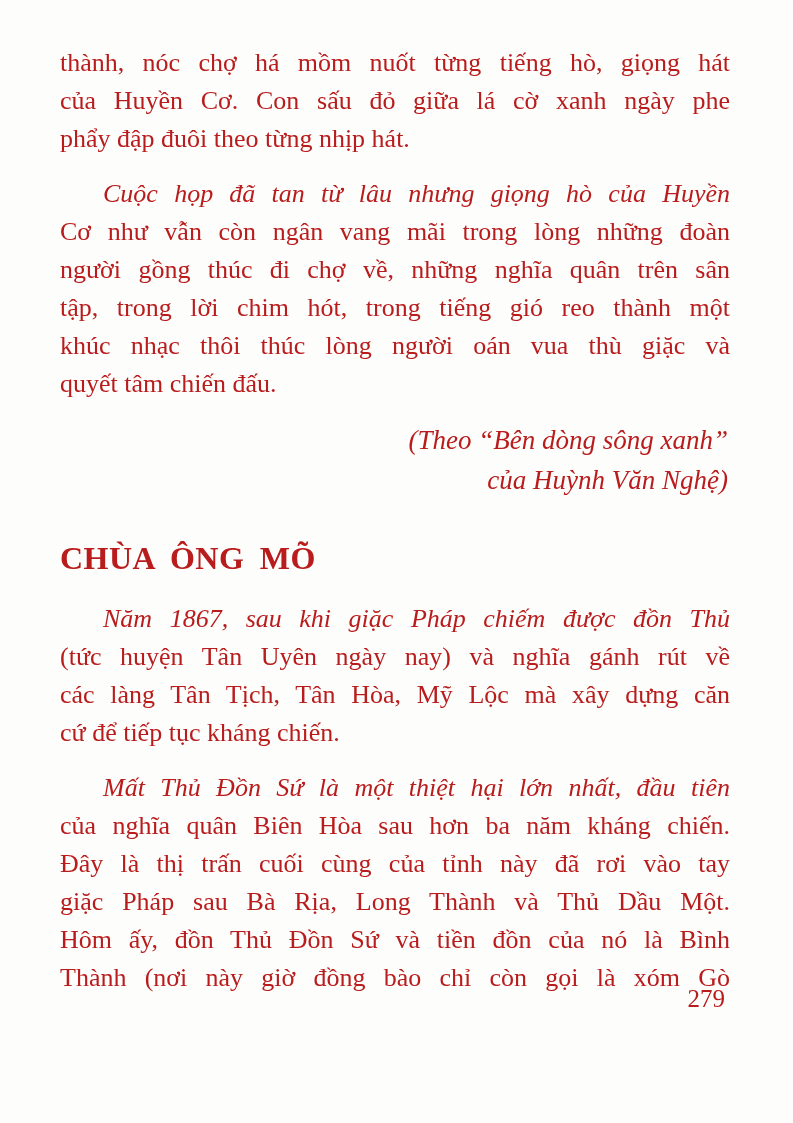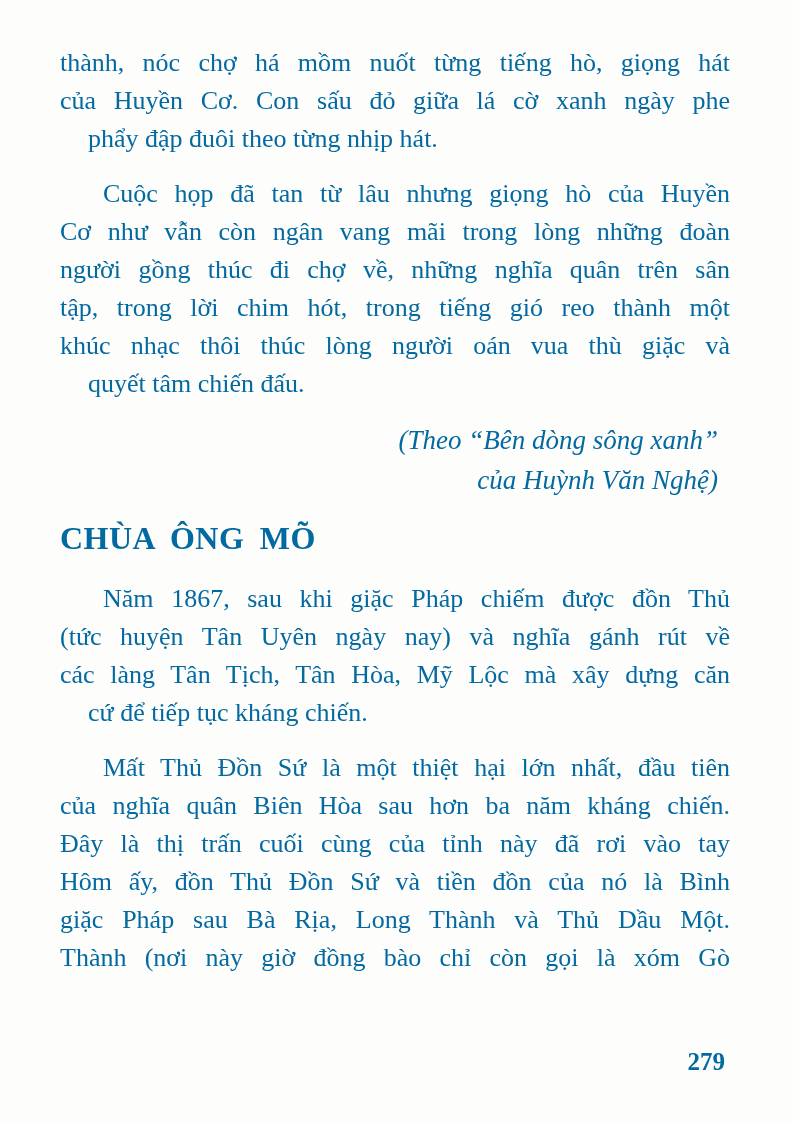--- a/index.html
+++ b/index.html
@@ -6,21 +6,21 @@
     margin: 0;
     padding: 0;
     background: #ffffff;
   }
   .page {
     position: relative;
     width: 793px;
     height: 1123px;
     background: #fdfdfc;
     font-family: "Liberation Serif", "DejaVu Serif", serif;
-    color: #0369a1;
+    color: #b91c1c;
     overflow: hidden;
     box-sizing: border-box;
   }
   .content {
     position: absolute;
     left: 60px;
     top: 44px;
     width: 670px;
   }
   .body-para {
@@ -29,51 +29,51 @@
   }
   .body-para .line {
     line-height: 38px;
     white-space: nowrap;
     text-align: justify;
     text-align-last: justify;
   }
   .body-para .line.lastline {
     text-align: left;
     text-align-last: left;
-    margin-left: 28px;
   }
   .body-para .line.indent {
     text-indent: 43px;
+    font-style: italic;
   }
   .attribution {
     font-size: 27px;
     font-style: italic;
-    margin: 10px;
+    margin: 0;
     padding-right: 2px;
   }
   .attribution .line {
     line-height: 40px;
     text-align: right;
     white-space: nowrap;
   }
   .heading {
     font-size: 32px;
     font-weight: bold;
     line-height: 36px;
     letter-spacing: 0.5px;
     word-spacing: 7px;
-    margin: 20px 0 24px 0;
+    margin: 40px 0 24px 0;
     white-space: nowrap;
   }
   .page-number {
     position: absolute;
-    top: 1047px;
+    top: 984px;
     right: 68px;
     font-size: 25px;
-    font-weight: bold;
+    font-weight: normal;
     line-height: 30px;
   }
 </style>
 </head>
 <body>
 
 <div class="page">
   <div class="content" id="content">
       <div class="body-para">
         <div class="line">thành, nóc chợ há mồm nuốt từng tiếng hò, giọng hát</div>
@@ -96,19 +96,19 @@
       <div class="body-para">
         <div class="line indent">Năm 1867, sau khi giặc Pháp chiếm được đồn Thủ</div>
         <div class="line">(tức huyện Tân Uyên ngày nay) và nghĩa gánh rút về</div>
         <div class="line">các làng Tân Tịch, Tân Hòa, Mỹ Lộc mà xây dựng căn</div>
         <div class="line lastline">cứ để tiếp tục kháng chiến.</div>
       </div>
       <div class="body-para">
         <div class="line indent">Mất Thủ Đồn Sứ là một thiệt hại lớn nhất, đầu tiên</div>
         <div class="line">của nghĩa quân Biên Hòa sau hơn ba năm kháng chiến.</div>
         <div class="line">Đây là thị trấn cuối cùng của tỉnh này đã rơi vào tay</div>
+        <div class="line">giặc Pháp sau Bà Rịa, Long Thành và Thủ Dầu Một.</div>
         <div class="line">Hôm ấy, đồn Thủ Đồn Sứ và tiền đồn của nó là Bình</div>
-        <div class="line">giặc Pháp sau Bà Rịa, Long Thành và Thủ Dầu Một.</div>
         <div class="line">Thành (nơi này giờ đồng bào chỉ còn gọi là xóm Gò</div>
       </div>
     </div>
   <div class="page-number">279</div>
 </div>
 
 </body></html>

